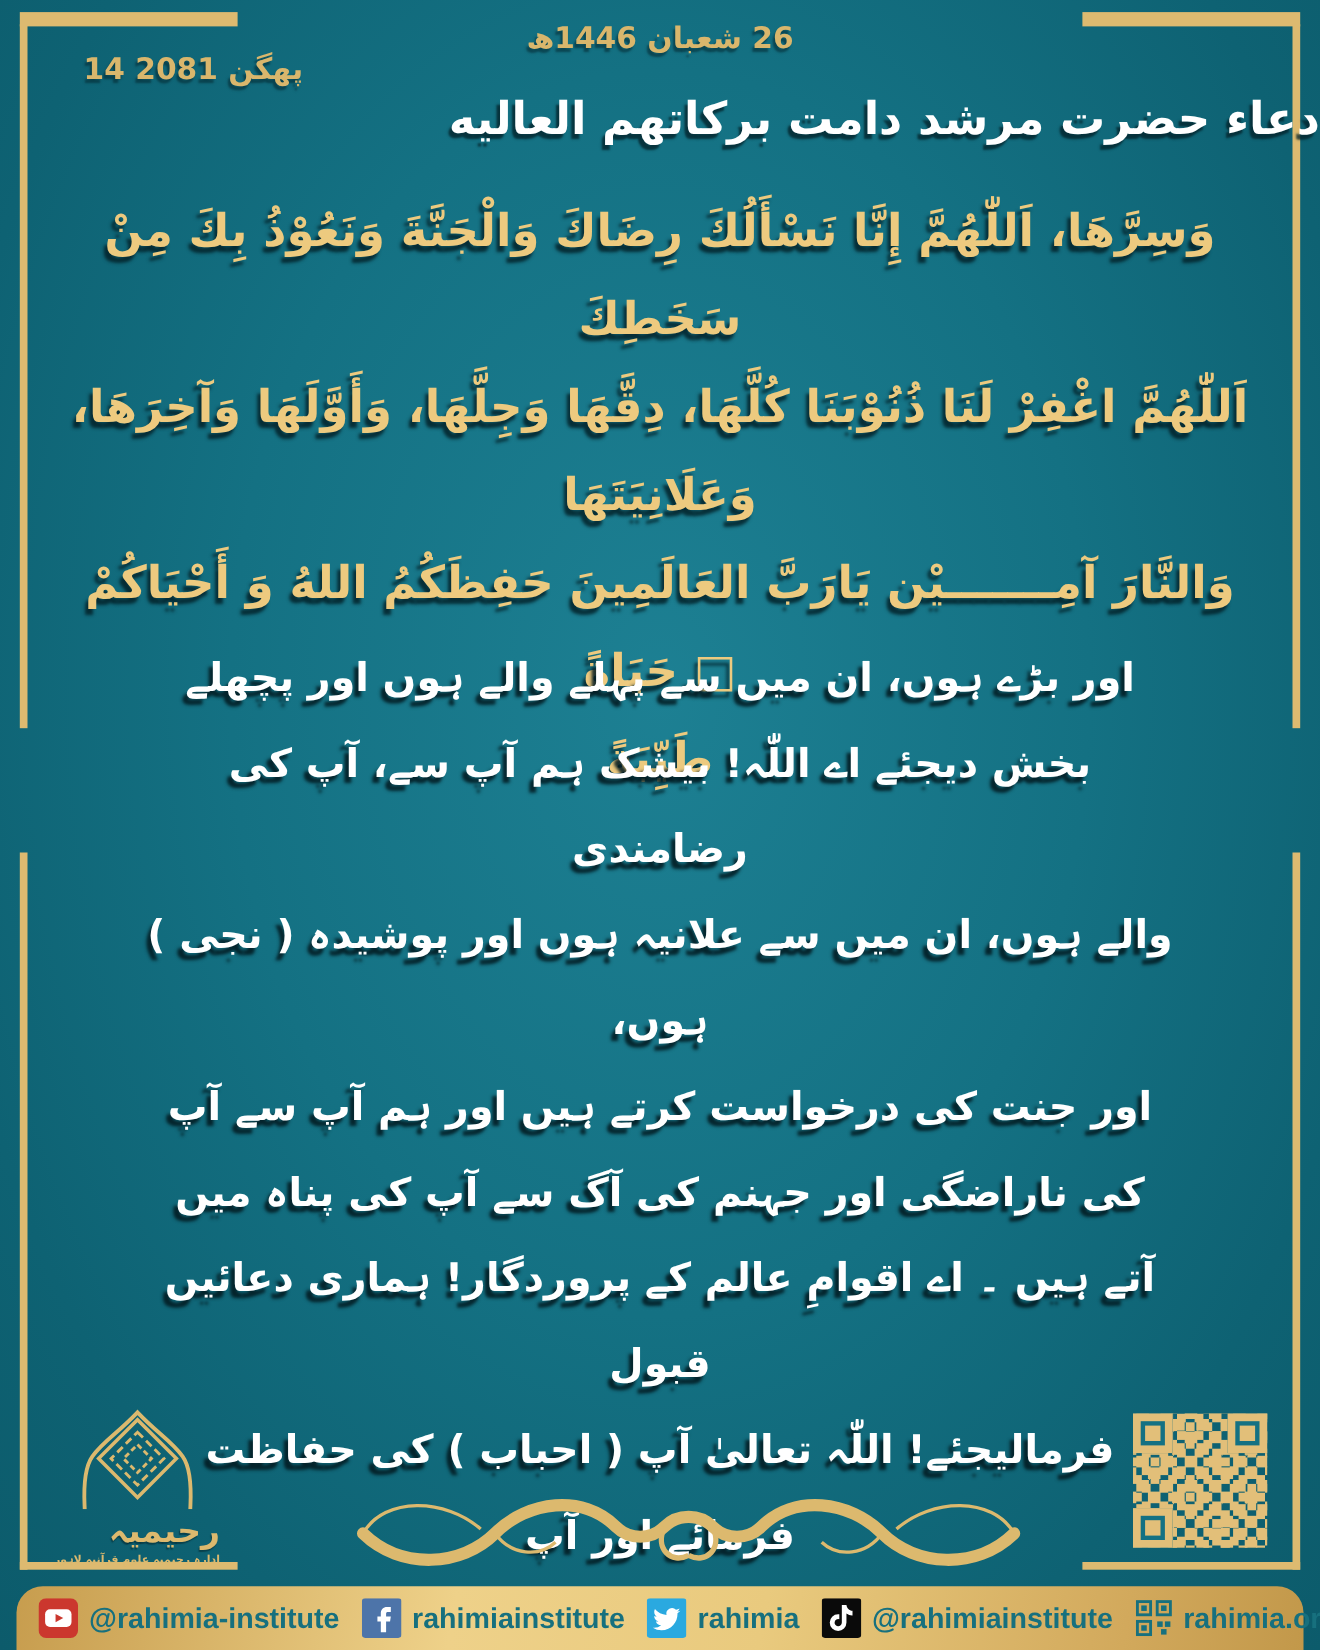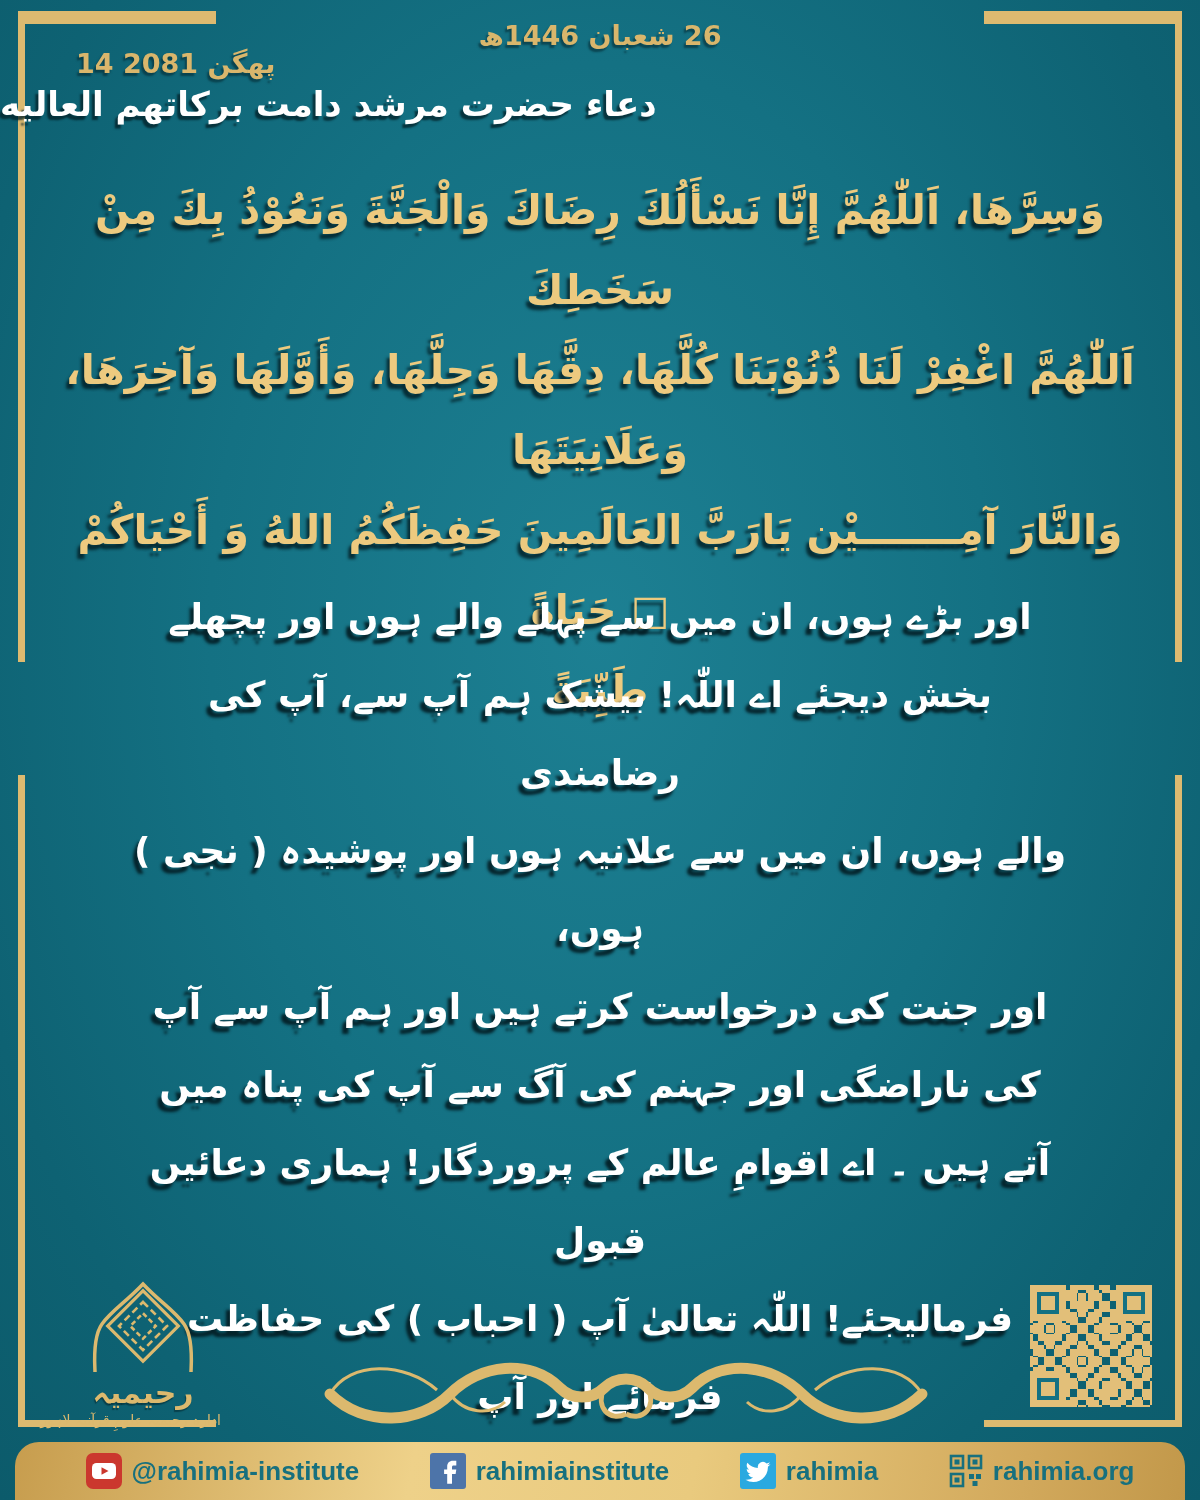--- a/index.html
+++ b/index.html
@@ -25,46 +25,46 @@
   .line-h-bottom.right{right:18px;width:198px;}
   
   .date{
     position:absolute;color:#d9b66c;font-size:27px;font-weight:bold;
     text-shadow:-2px 3px 2px rgba(4,35,42,.55);white-space:nowrap;
   }
   .hijri{top:20px;left:0;width:100%;text-align:center;}
   .greg{top:42px;right:64px;}
   .bikrami{top:48px;left:76px;direction:ltr;}
   .title{
-    position:absolute;top:84px;left:0;width:100%;text-align:left;
-    color:#ffffff;font-size:34px;font-weight:bold;
+    position:absolute;top:84px;left:0;width:100%;text-align:right;
+    color:#ffffff;font-size:41px;font-weight:bold;
     text-shadow:-3px 4px 2px rgba(4,35,42,.8);
   }
   
   .arabic{
     position:absolute;top:170px;left:55px;width:1090px;
     direction:rtl;text-align:center;
     color:#edca7f;font-size:41px;font-weight:bold;line-height:80px;
     text-shadow:-3px 5px 3px rgba(4,33,40,.85);
   }
   
   .urdu{
     position:absolute;top:578px;left:130px;width:940px;
     direction:rtl;text-align:center;
     color:#ffffff;font-size:36px;font-weight:bold;line-height:78px;
     text-shadow:-4px 6px 3px rgba(3,28,34,.9);
   }
   
-  .logo{position:absolute;left:65px;top:1276px;width:156px;text-align:center;}
+  .logo{position:absolute;left:44px;top:1276px;width:156px;}
   .logo-name{
     color:#dcb96e;font-size:30px;font-weight:bold;line-height:34px;
     text-shadow:-1px 2px 1px rgba(4,33,40,.5);
   }
   .logo-subtitle{
-    margin-top:2px;color:#dcb96e;font-size:14px;font-weight:normal;
+    margin-top:2px;color:#dcb96e;font-size:10px;font-weight:bold;
     letter-spacing:0;white-space:nowrap;
   }
   
   .flourish{position:absolute;left:305px;top:1352px;}
   
   .qr{
     position:absolute;left:1030px;top:1285px;width:122px;height:122px;
     background:
       repeating-conic-gradient(#e2bf79 0 25%, transparent 0 50%) 0 0/16px 16px,
       repeating-conic-gradient(#e2bf79 0 25%, transparent 0 50%) 3px 5px/22px 22px;
@@ -174,20 +174,27 @@
       <span class="f-label">rahimiainstitute</span>
     </div>
     <div class="f-item">
       <svg width="36" height="36" viewBox="0 0 36 36">
         <rect width="36" height="36" rx="3" fill="#2aa9e0"></rect>
         <path d="M30.5 11.3c-.9.4-1.9.7-2.9.8a5 5 0 0 0 2.2-2.8c-1 .6-2.1 1-3.2 1.2a5.1 5.1 0 0 0-8.7 4.6 14.4 14.4 0 0 1-10.5-5.3 5.1 5.1 0 0 0 1.6 6.8c-.8 0-1.6-.2-2.3-.6 0 2.4 1.7 4.4 3.9 4.9-.7.2-1.5.2-2.3.1a5.1 5.1 0 0 0 4.8 3.5A10.3 10.3 0 0 1 5.5 26.7a14.5 14.5 0 0 0 7.8 2.3c9.4 0 14.6-7.8 14.6-14.6v-.7c1-.7 1.9-1.6 2.6-2.4z" fill="#ffffff"></path>
       </svg>
       <span class="f-label">rahimia</span>
     </div>
     <div class="f-item">
+      <svg width="36" height="36" viewBox="0 0 36 36">
+        <rect width="36" height="36" rx="3" fill="#0a0a0a"></rect>
+        <path d="M22.5 6c.4 3 2.5 5.1 5.5 5.3v4.3c-1.9.1-3.7-.5-5.5-1.7v8.2a7.6 7.6 0 1 1-7.6-7.6c.4 0 .7 0 1.1.1v4.4a3.3 3.3 0 1 0 2.3 3.1V6h4.2z" fill="#ffffff"></path>
+      </svg>
+      <span class="f-label">@rahimiainstitute</span>
+    </div>
+    <div class="f-item">
       <svg width="34" height="34" viewBox="0 0 34 34">
         <rect x="2" y="2" width="12" height="12" fill="none" stroke="#17707e" stroke-width="2.6"></rect>
         <rect x="5.5" y="5.5" width="5" height="5" fill="#17707e"></rect>
         <rect x="20" y="2" width="12" height="12" fill="none" stroke="#17707e" stroke-width="2.6"></rect>
         <rect x="23.5" y="5.5" width="5" height="5" fill="#17707e"></rect>
         <rect x="2" y="20" width="12" height="12" fill="none" stroke="#17707e" stroke-width="2.6"></rect>
         <rect x="5.5" y="23.5" width="5" height="5" fill="#17707e"></rect>
         <rect x="20" y="20" width="5" height="5" fill="#17707e"></rect>
         <rect x="27" y="20" width="5" height="5" fill="#17707e"></rect>
         <rect x="23.5" y="27" width="5" height="5" fill="#17707e"></rect>

